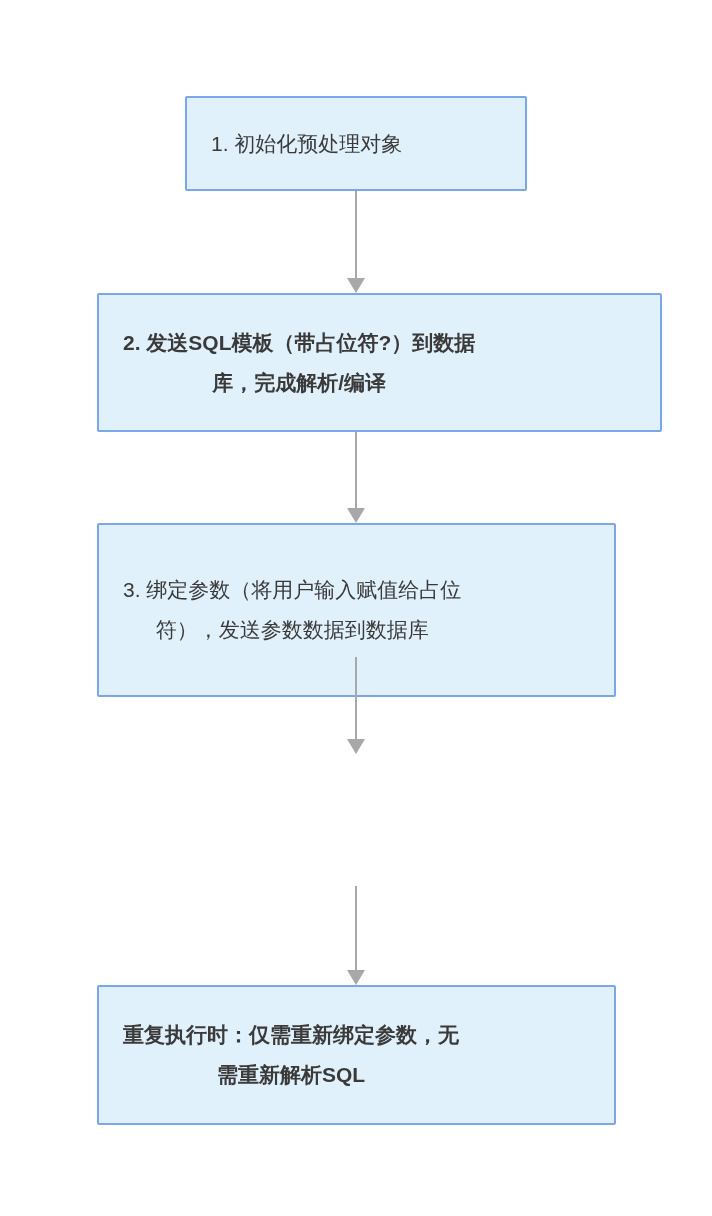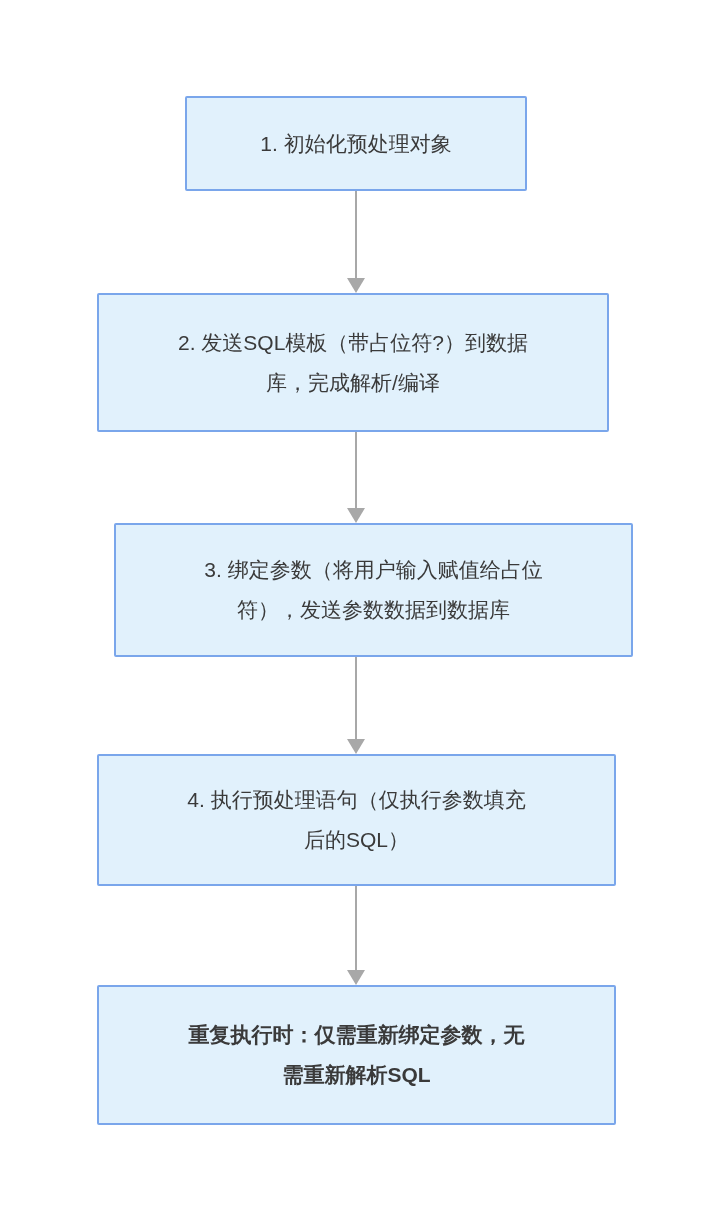--- a/index.html
+++ b/index.html
@@ -16,33 +16,32 @@
     font-family: "Liberation Sans", "DejaVu Sans", sans-serif;
   }
   .node {
     position: absolute;
     box-sizing: border-box;
     background: var(--box-fill, #e1f1fc);
     border: 2px solid var(--box-border, #7aa6eb);
     border-radius: 2px;
     display: flex;
     align-items: center;
-    justify-content: center;
   }
   .node-label {
     white-space: pre-line;
     text-align: center;
     color: var(--text, #3a3a3a);
     font-size: 21px;
     line-height: 40px;
     padding: 0 24px;
   }
   .node-1 { left: 185px; top: 96px;  width: 342px; height: 95px; }
-  .node-2 { left: 97px;  top: 293px; width: 512px; height: 139px; }
-  .node-3 { left: 114px;  top: 523px; width: 519px; height: 134px; }
+  .node-2 { left: 97px;  top: 293px; width: 565px; height: 139px; font-weight: bold; }
+  .node-3 { left: 97px;  top: 523px; width: 519px; height: 174px; }
   .node-4 { left: 97px;  top: 754px; width: 519px; height: 132px; }
   .node-5 { left: 97px;  top: 985px; width: 519px; height: 140px; font-weight: bold; }
 
   .arrow {
     position: absolute;
     left: 346px;
     width: 20px;
     display: flex;
     flex-direction: column;
     align-items: center;
@@ -90,24 +89,20 @@
   <div class="node node-3">
     <div class="node-label">3. 绑定参数（将用户输入赋值给占位
 符），发送参数数据到数据库</div>
   </div>
 
   <div class="arrow arrow-3">
     <div class="arrow-line"></div>
     <div class="arrow-head"></div>
   </div>
 
-  <div class="node node-4">
-    <div class="node-label">4. 执行预处理语句（仅执行参数填充
-后的SQL）</div>
-  </div>
 
   <div class="arrow arrow-4">
     <div class="arrow-line"></div>
     <div class="arrow-head"></div>
   </div>
 
   <div class="node node-5">
     <div class="node-label">重复执行时：仅需重新绑定参数，无
 需重新解析SQL</div>
   </div>

